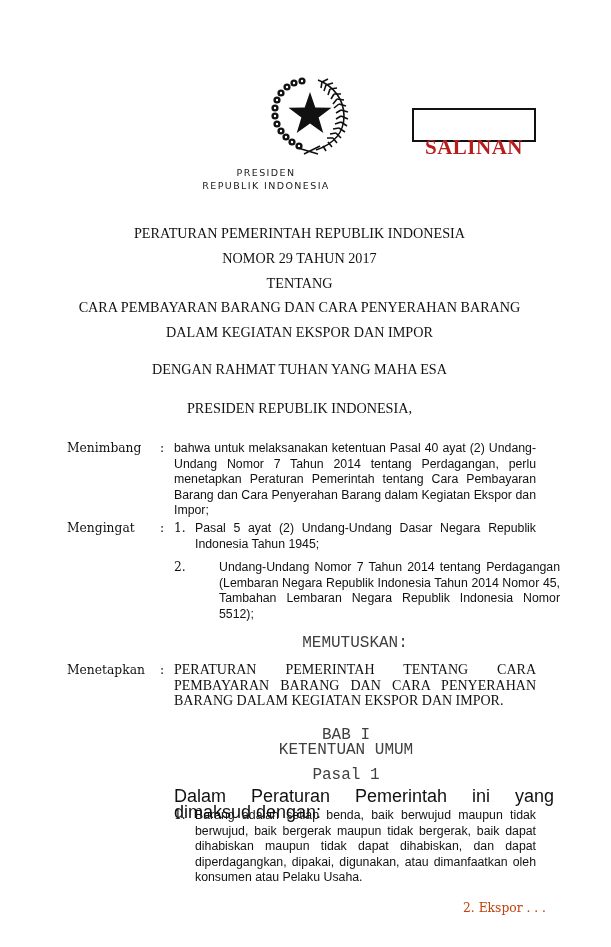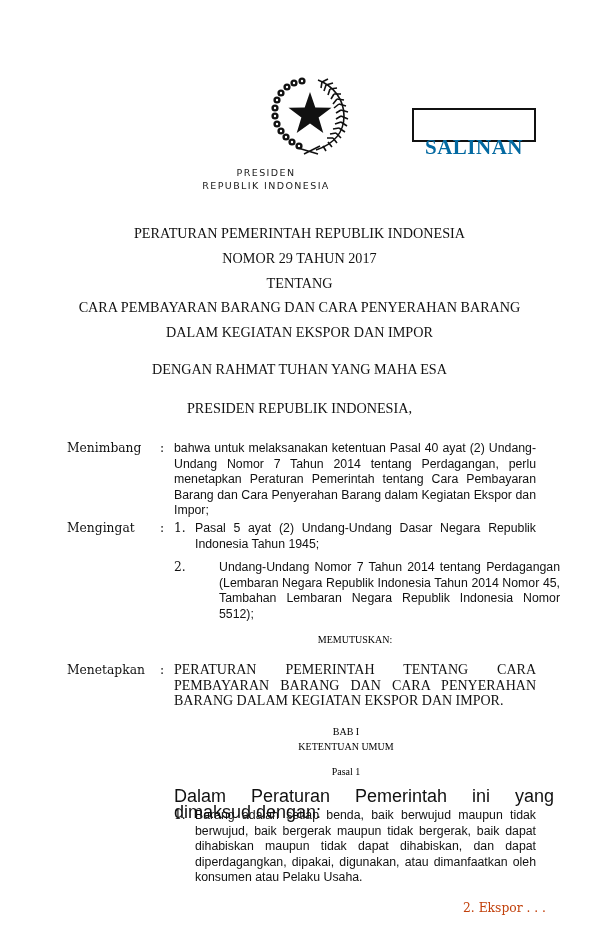--- a/index.html
+++ b/index.html
@@ -12,21 +12,21 @@
 
     
     .emblem { left: 268px; top: 72px; width: 84px; height: 84px; }
     .salinan-box {
       left: 412px; top: 108px; width: 120px; height: 30px;
       border: 2px solid #111; box-sizing: content-box;
       display: flex; align-items: center; justify-content: center;
     }
     .salinan-text {
       font-family: "Liberation Serif", "DejaVu Serif", serif;
-      font-weight: bold; font-size: 21px; letter-spacing: 0.5px; color: #0369a1; margin-top: 45px;
+      font-weight: bold; font-size: 21px; letter-spacing: 0.5px; color: #b91c1c; margin-top: 45px;
     }
     .presiden-lbl {
       left: 0; width: 532px; text-align: center;
       font-family: "DejaVu Sans", "Liberation Sans", sans-serif;
       font-size: 9.5px; letter-spacing: 1.4px; color: #222;
     }
 
     
     .center-line {
       left: 0; width: 611px; text-align: center;
@@ -50,22 +50,22 @@
     }
     .para.caps {
       font-family: "Liberation Serif", "DejaVu Serif", serif;
       font-size: 14px; line-height: 15.5px;
     }
     .num {
       font-family: "DejaVu Serif", "Liberation Serif", serif;
       font-size: 12.3px; color: #111;
     }
     .centered-in-col {
-      font-family: Liberation Serif, serif;
-      font-size: 10px; color: #000000; text-align: center;
+      font-family: Liberation Mono, monospace;
+      font-size: 16px; color: #404040; text-align: center;
     }
     .footer-next {
       font-family: "DejaVu Serif", "Liberation Serif", serif;
       font-size: 12.3px; color: #c2410c;
     }
   </style>
 </head>
 <body>
 
 <div class="abs emblem">

